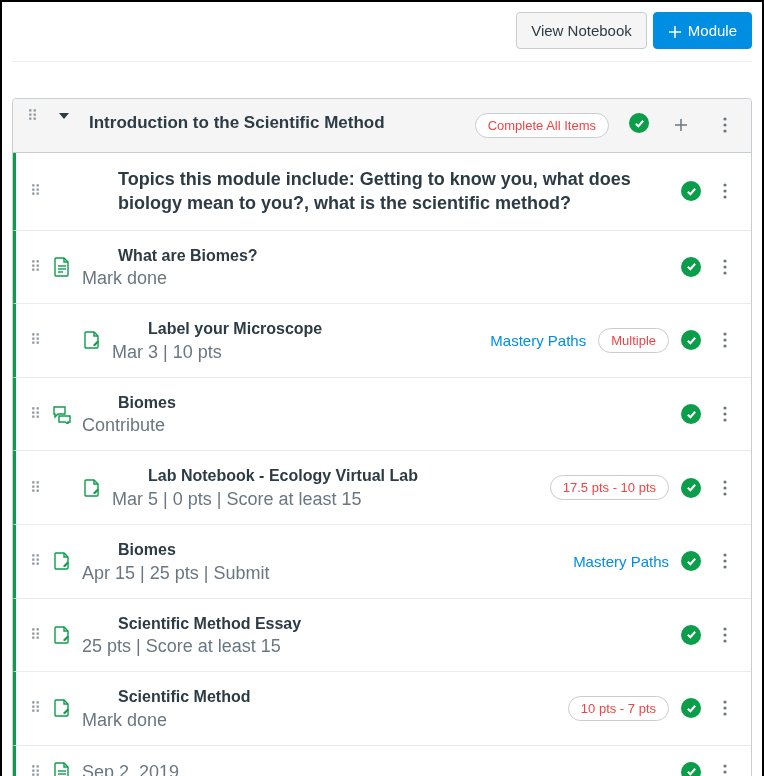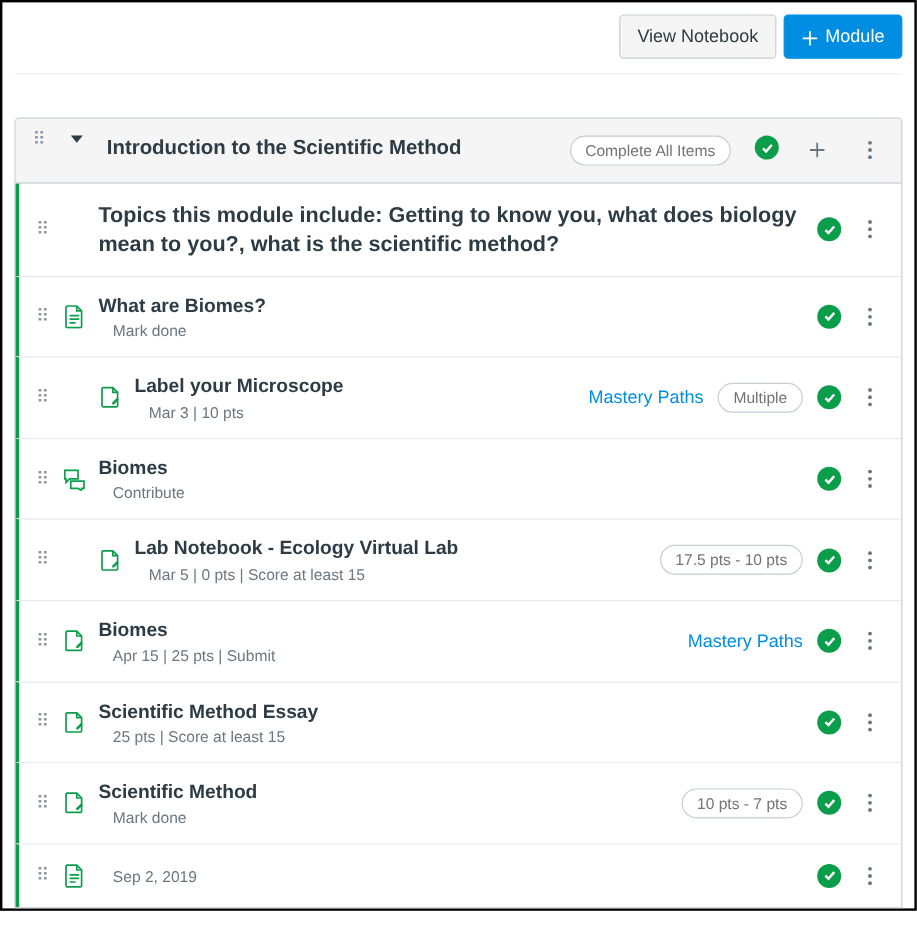--- a/index.html
+++ b/index.html
@@ -78,21 +78,21 @@
     font-weight: 600;
     flex: 1;
     color: #2d3b45;
   }
   .pill {
     border: 1px solid #c7cdd1;
     border-radius: 14px;
     padding: 4px 12px;
     font-size: 13px;
     background: #fff;
-    color: #737373;
+    color: #ef4444;
     white-space: nowrap;
   }
   .status-check {
     width: 20px; height: 20px;
     border-radius: 50%;
     background: #0b9e4a;
     display: flex;
     align-items: center;
     justify-content: center;
     flex-shrink: 0;
@@ -120,30 +120,30 @@
   .item:first-child { border-top: none; }
   .item .content {
     flex: 1;
     min-width: 0;
   }
   .item .title {
     font-size: 16px;
     font-weight: 600;
     color: #2d3b45;
     line-height: 1.35;
+    margin-left: 36px;
   }
   .item .title.big {
     font-size: 18px;
     font-weight: 600;
   }
   .item .meta {
-    font-size: 13px;
+    font-size: 18px;
     color: #6b7780;
     margin-top: 2px;
-    margin-left: 12px;
   }
   .item-icon {
     width: 20px; height: 20px;
     color: #0b9e4a;
     flex-shrink: 0;
     display: flex;
     align-items: center;
     justify-content: center;
   }
   .extras {

